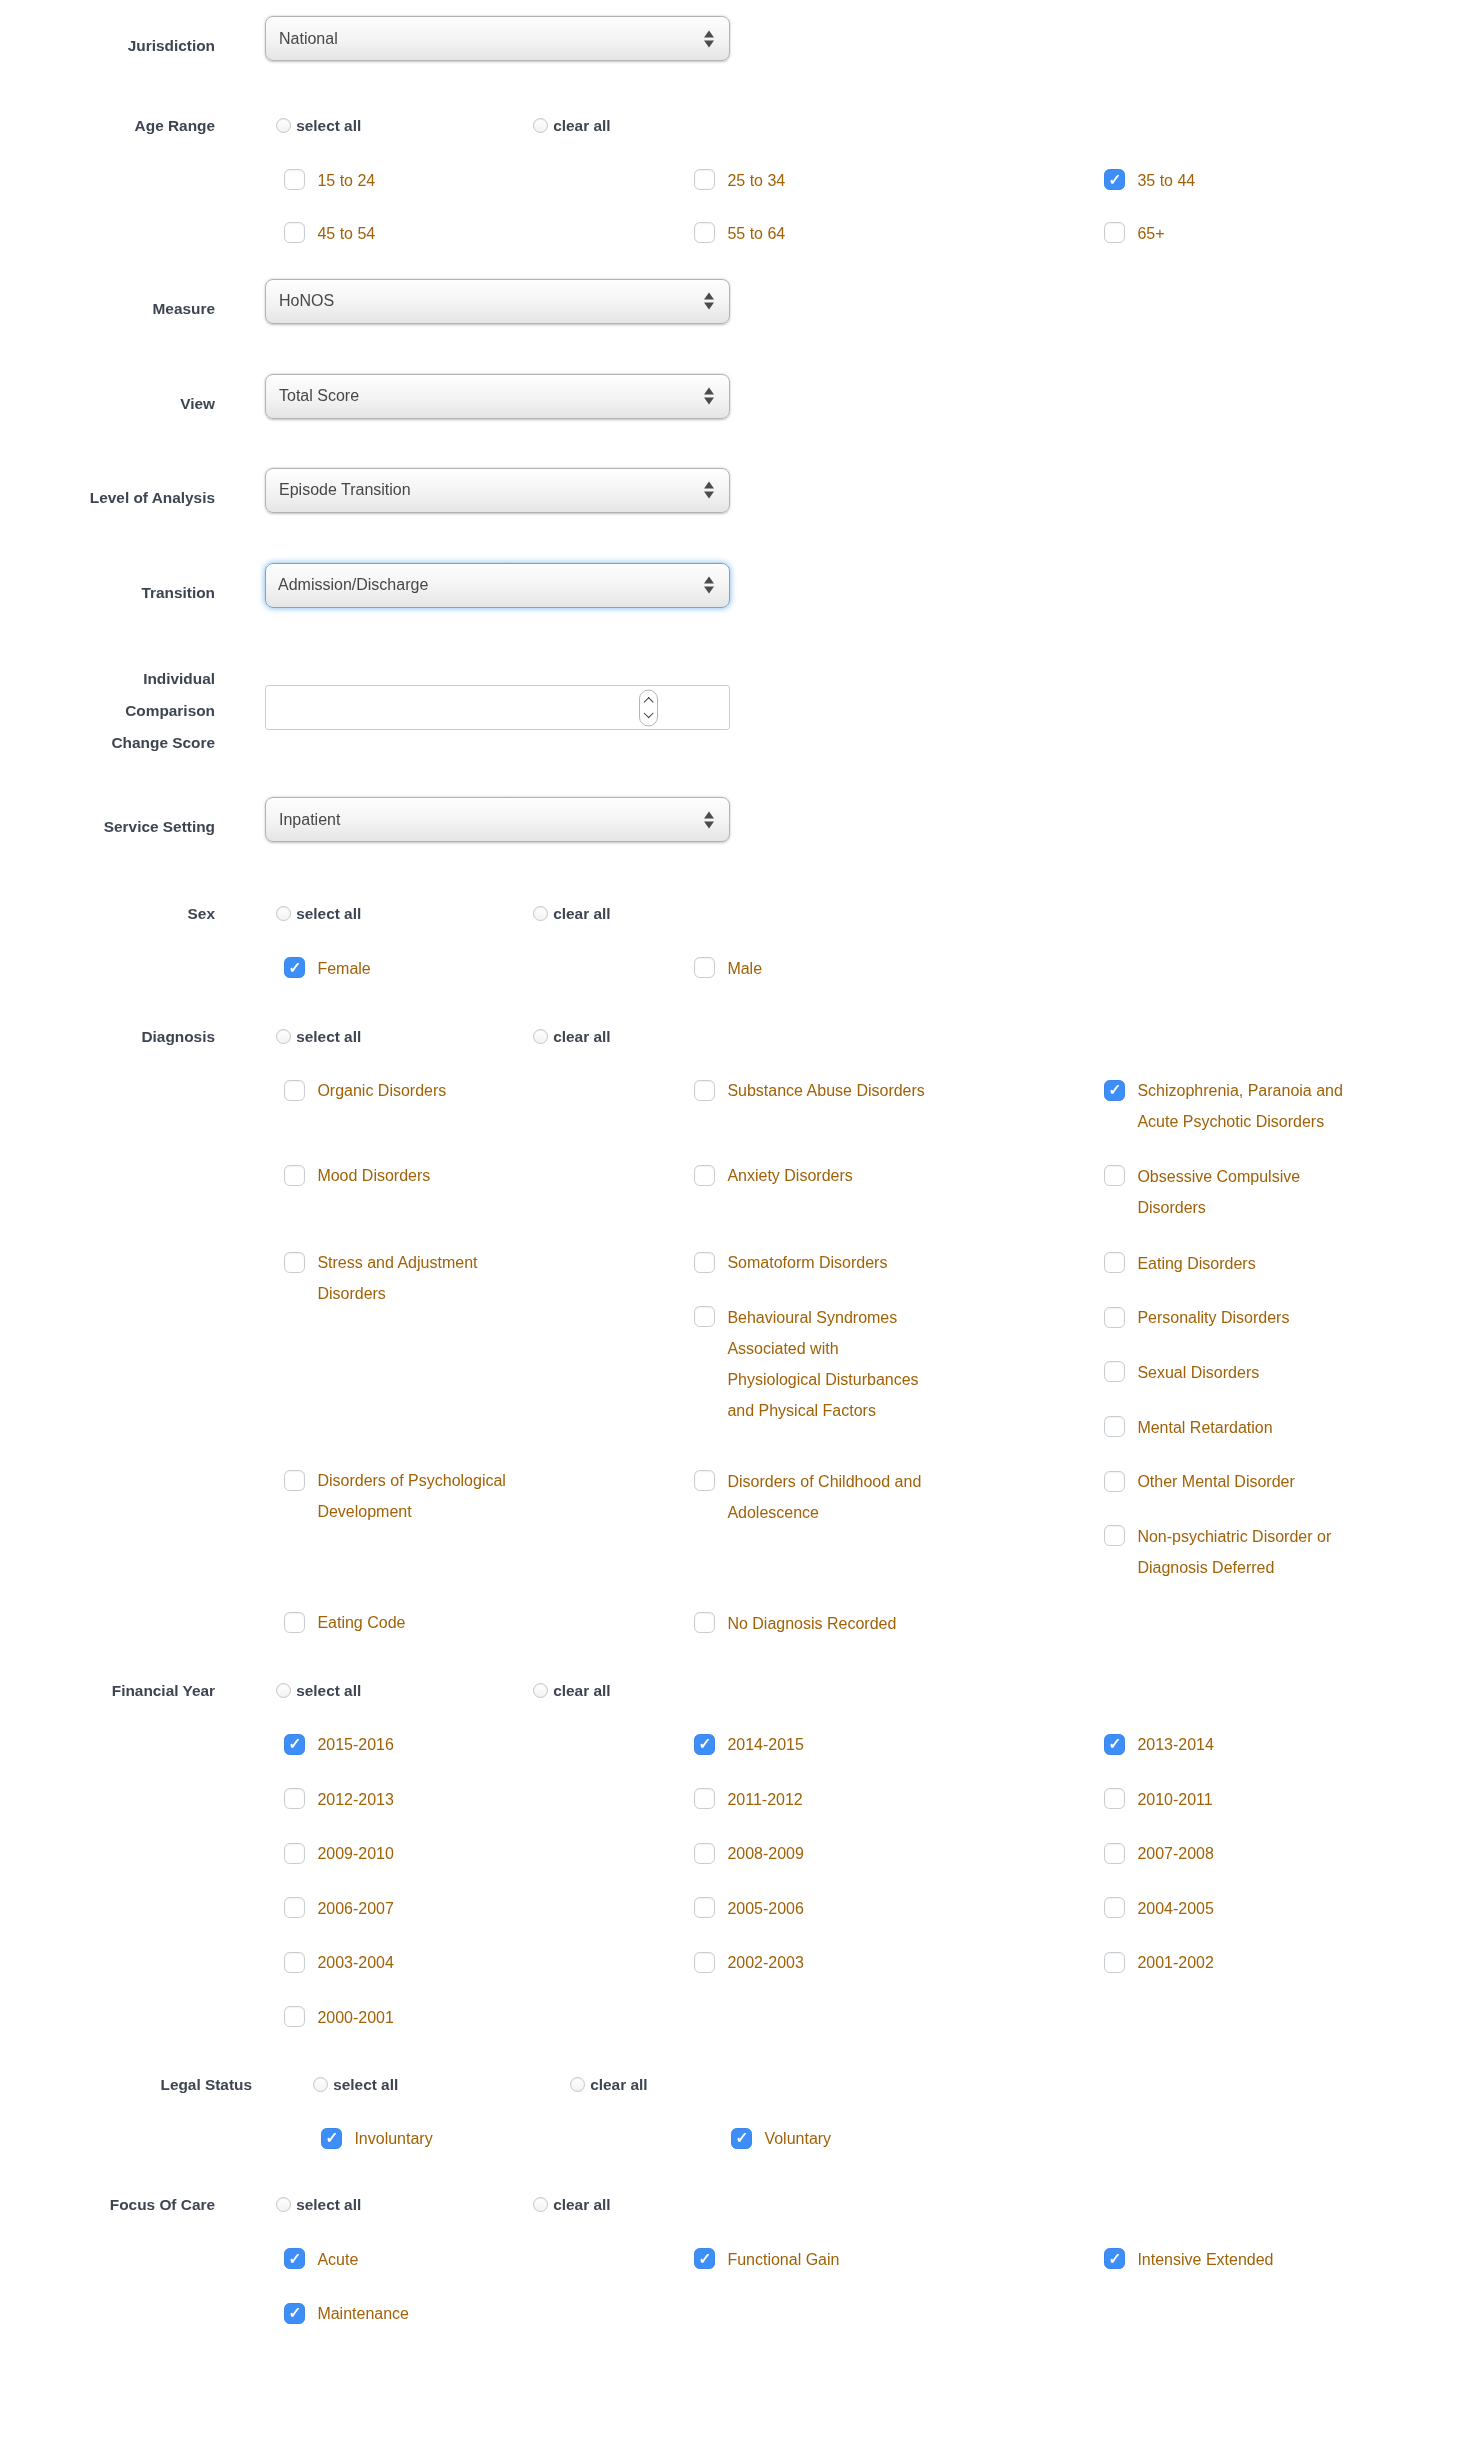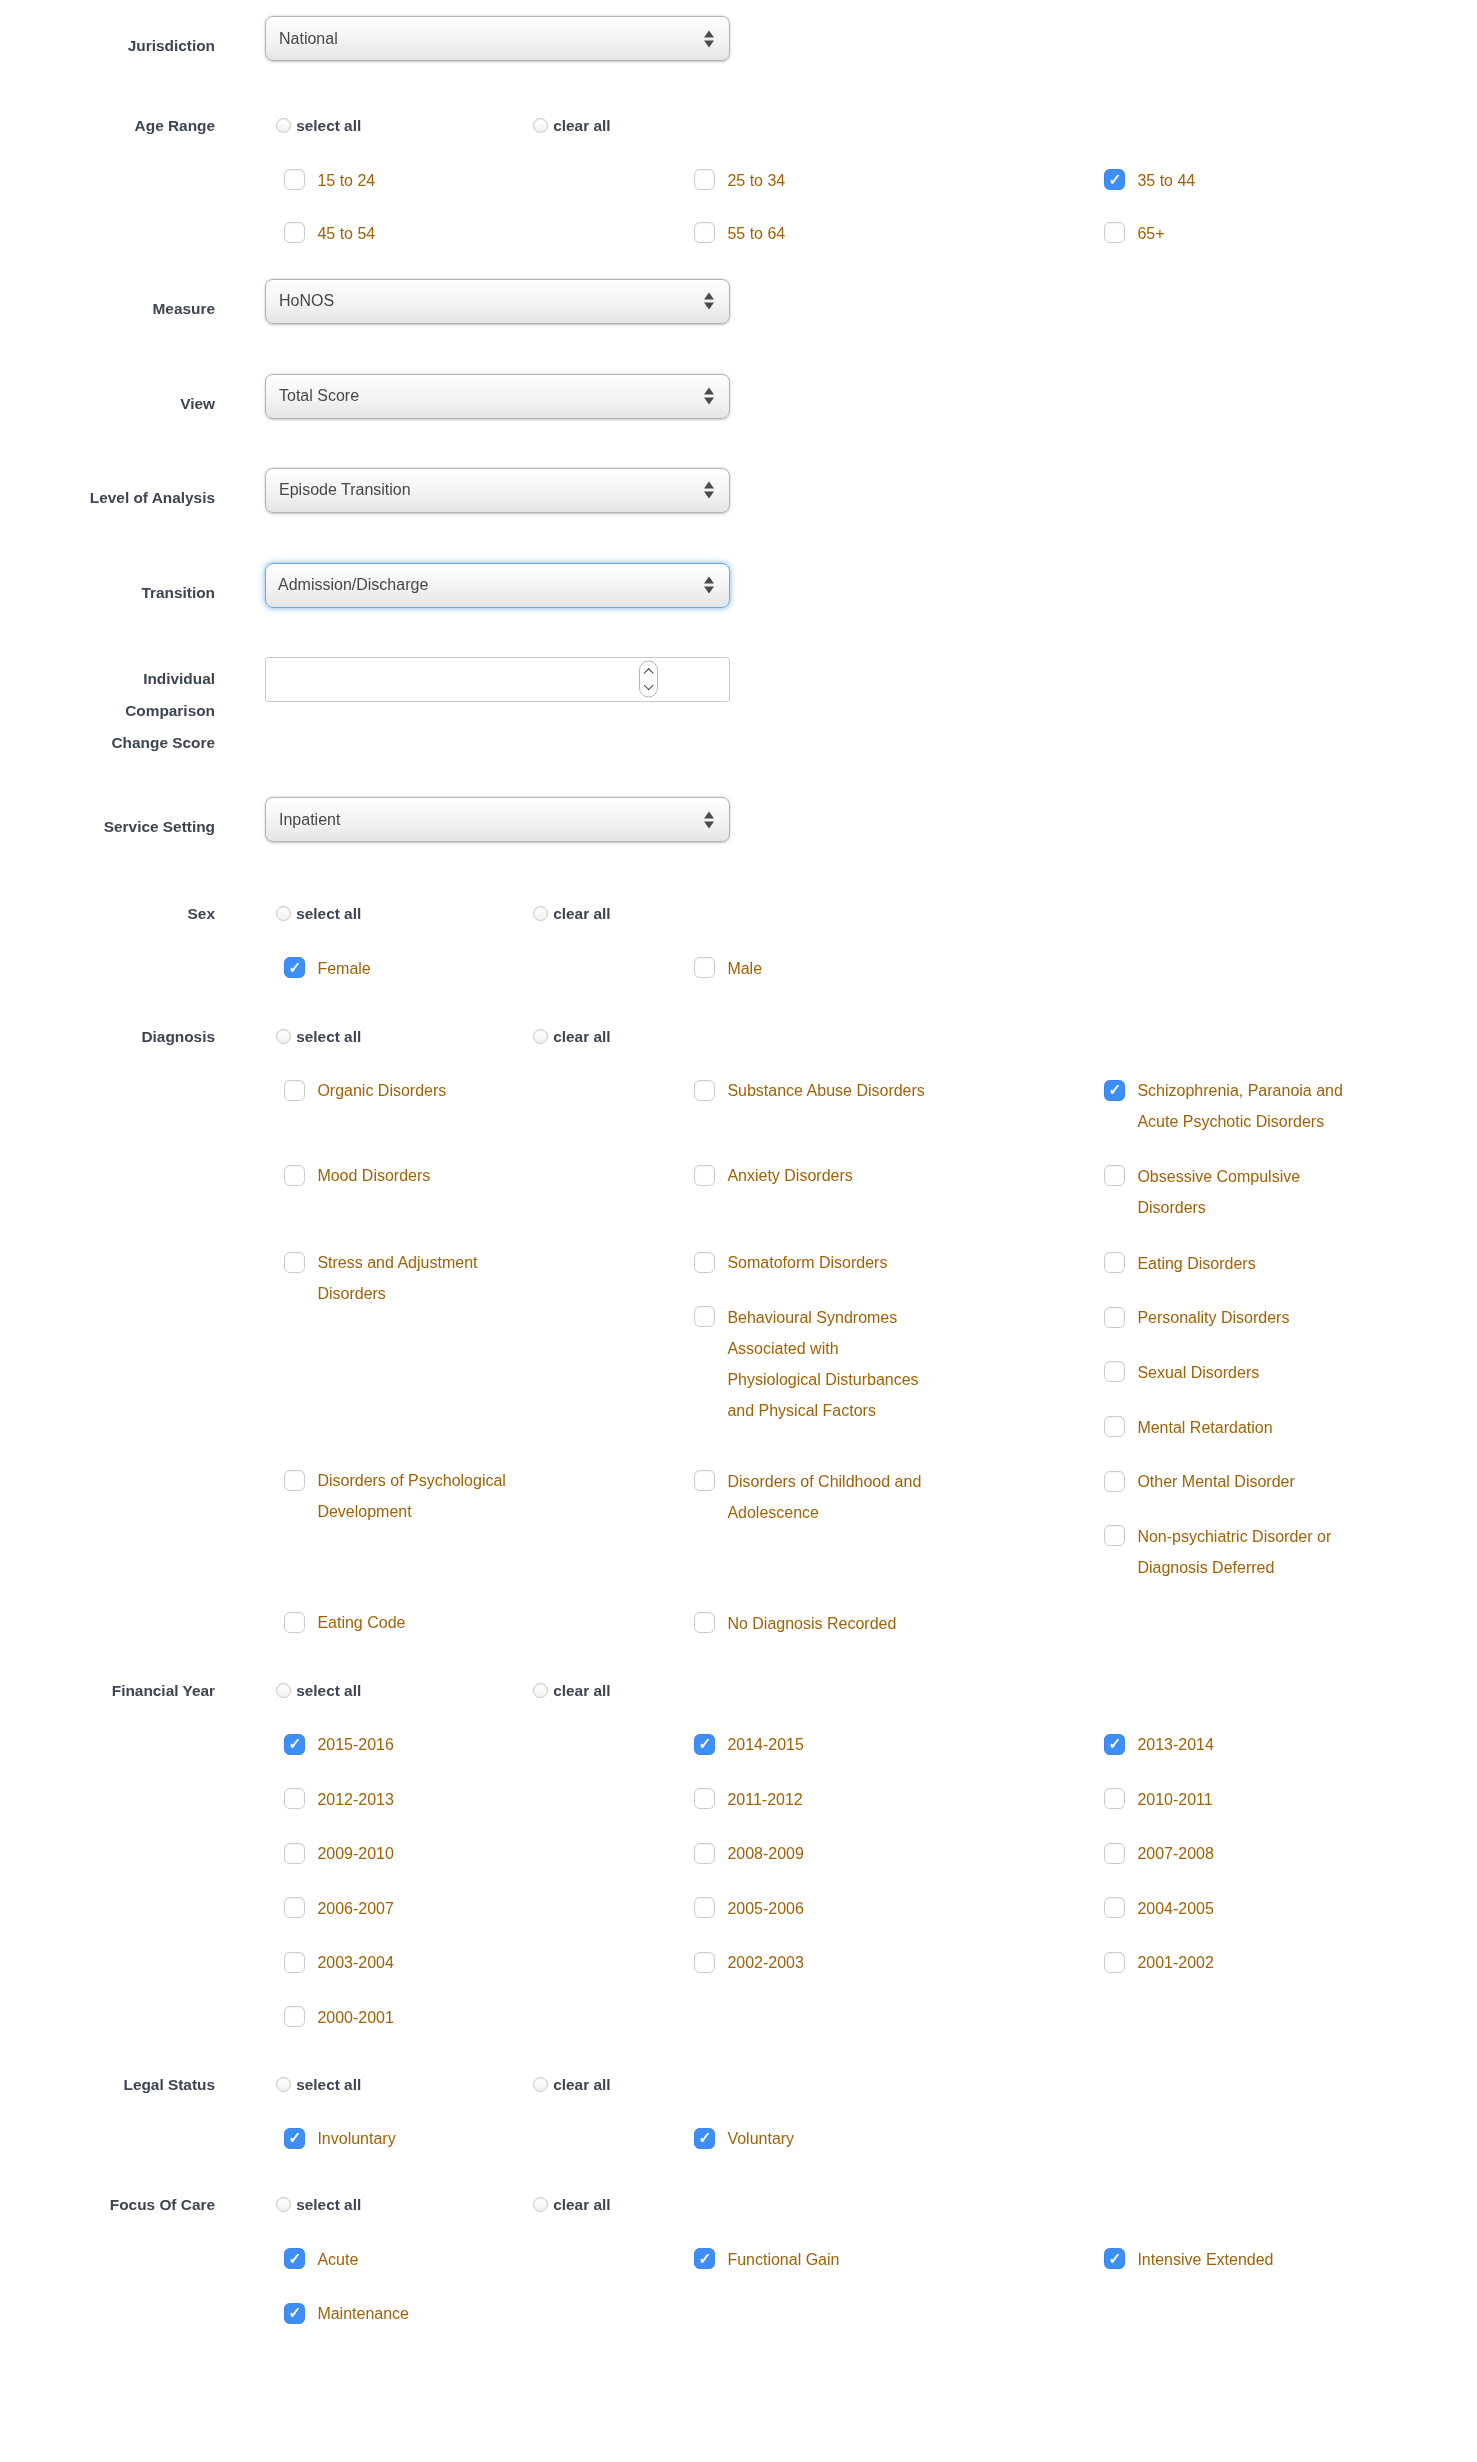--- a/index.html
+++ b/index.html
@@ -4,21 +4,21 @@
 <style>
   html,body { margin:0; padding:0; background:#ffffff; }
   body {
     width:1477px; height:2462px; overflow:hidden; box-sizing:border-box;
     font-family:"Liberation Sans", sans-serif;
     -webkit-font-smoothing:antialiased;
   }
   #form-root { padding-top:16px; }
 
   .row { display:flex; }
-  .row-select, .row-number { align-items:flex-start; }
+  .row-select, .row-number { align-items:center; }
   .row-select { align-items:flex-end; }
 
   .row-label {
     flex:none; width:215px; text-align:right;
     font-size:15.4px; font-weight:bold; color:#3d4551;
     line-height:31px; white-space:pre-line;
   }
   .row-number .row-label { line-height:32px; padding-top:6.5px; }
   .content { margin-left:50px; flex:none; }
 
@@ -498,21 +498,21 @@
             <span class="item">
               <span class="cb"></span>
               <span class="item-label">2000-2001</span>
             </span>
           </span>
           <span class="gcell"></span>
           <span class="gcell"></span>
         </div>
       </div>
     </div>
-    <div class="row row-group" style="margin-bottom: 35px;">
+    <div class="row row-group" style="margin-bottom: 35px; padding-left: 37px;">
       <div class="row-label">Legal Status</div>
       <div class="content">
         <div class="hdr">
           <span class="hdr-item first">
             <span class="radio"></span>
             <span class="hdr-label">select all</span>
           </span>
           <span class="hdr-item">
             <span class="radio"></span>
             <span class="hdr-label">clear all</span>

